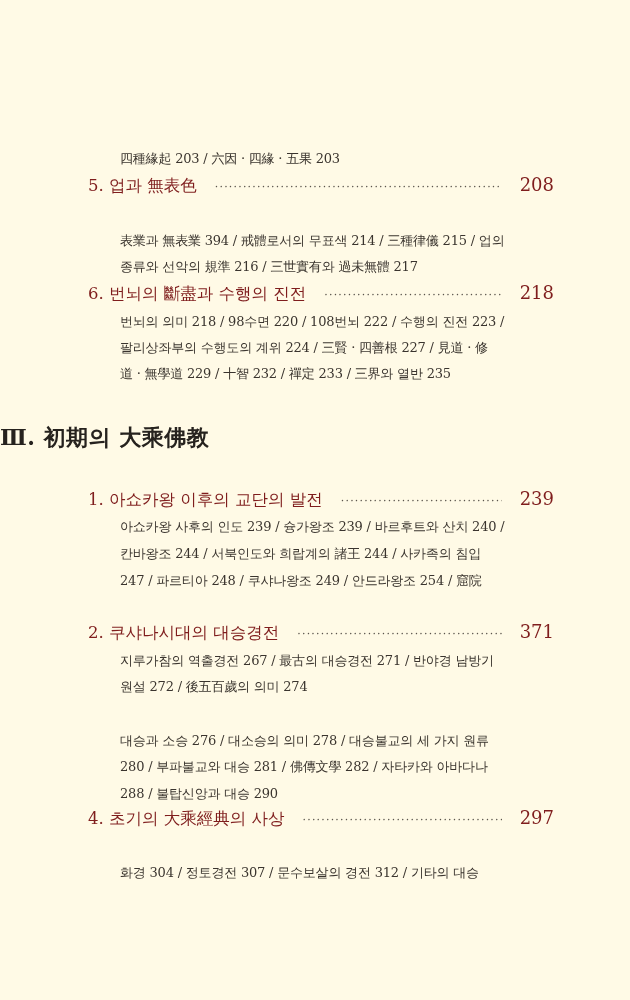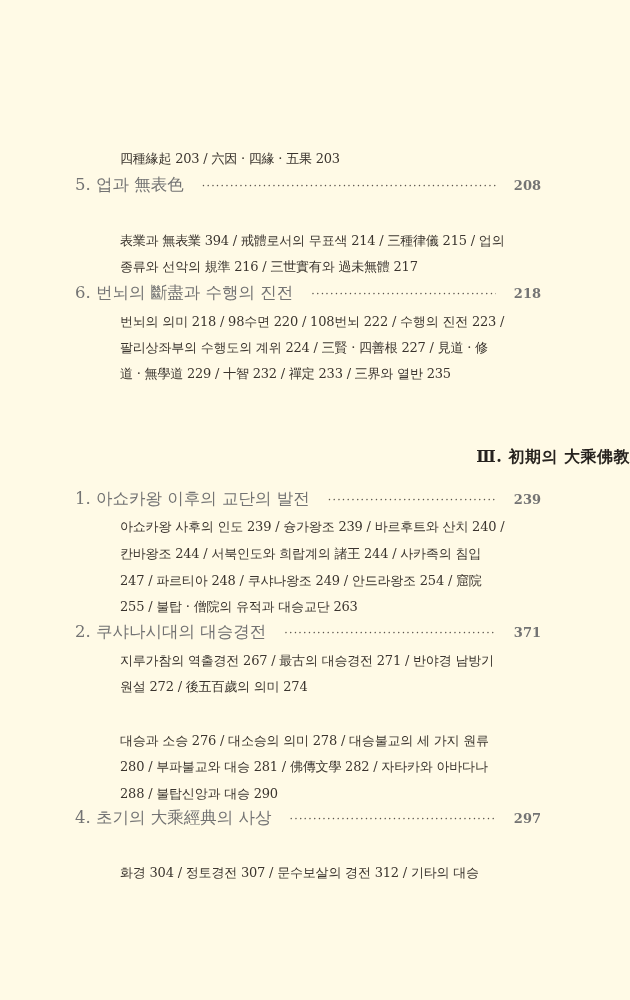--- a/index.html
+++ b/index.html
@@ -10,38 +10,37 @@
       color: #2a2622;
       position: relative;
     }
     .page { position: absolute; left: 0; top: 0; width: 630px; height: 712px; }
     .sub {
       position: absolute; left: 120px; width: 400px;
       font-size: 13px; line-height: 16px; white-space: nowrap;
       color: #3a342e; letter-spacing: -0.2px;
     }
     .head {
-      position: absolute; left: 75px; width: 466px;
+      position: absolute; left: 88px; width: 466px;
       display: flex; align-items: baseline;
-      font-size: 16.5px; line-height: 20px; color: #737373; gap: 15px;
+      font-size: 16.5px; line-height: 20px; color: #7f1d1d; gap: 15px;
     }
     .head .title { white-space: nowrap; }
     .head .dots {
       flex: 1; overflow: hidden; white-space: nowrap; margin: 0 3px;
       color: #5a544c; font-size: 11px; letter-spacing: 1.2px;
     }
     .head .dots::before {
       content: "··································································································································";
     }
-    .head .pg { font-size: 13px; white-space: nowrap; font-weight: bold; }
+    .head .pg { font-size: 18px; white-space: nowrap; }
     .part {
-      position: absolute; left: 0; width: 630px; text-align: right;
-      font-size: 16px; line-height: 22px; color: #26221e; font-weight: bold;
+      position: absolute; left: 0; width: 630px; text-align: left;
+      font-size: 22px; line-height: 22px; color: #26221e; font-weight: bold;
       letter-spacing: 0.5px;
-      margin-top: 20px;
     }
   </style>
 </head>
 <body>
 
 <div class="page">
 
   <div class="sub" style="top:151px">四種緣起 203 /  六因 · 四緣 · 五果 203</div>
 
   <div class="head" style="top:175px">
@@ -64,21 +63,20 @@
   <div class="part" style="top:426px">Ⅲ. 初期의 大乘佛教</div>
 
   <div class="head" style="top:489px">
     <span class="title">1. 아쇼카왕 이후의 교단의 발전</span>
     <span class="dots"></span>
     <span class="pg">239</span>
   </div>
   <div class="sub" style="top:519px">아쇼카왕 사후의 인도 239 /  슝가왕조 239 /  바르후트와 산치 240 /</div>
   <div class="sub" style="top:546px">칸바왕조 244 /  서북인도와 희랍계의 諸王 244 /  사카족의 침입</div>
   <div class="sub" style="top:573px">247 /  파르티아 248 /  쿠샤나왕조 249 /  안드라왕조 254 /  窟院</div>
-  <div class="sub" style="top:599px">255 /  불탑 · 僧院의 유적과 대승교단 263</div>
 
   <div class="head" style="top:622px">
     <span class="title">2. 쿠샤나시대의 대승경전</span>
     <span class="dots"></span>
     <span class="pg">371</span>
   </div>
   <div class="sub" style="top:653px">지루가참의 역출경전 267 /  最古의 대승경전 271 /  반야경 남방기</div>
   <div class="sub" style="top:679px">원설 272 /  後五百歲의 의미 274</div>
 
   <div class="sub" style="top:733px">대승과 소승 276 /  대소승의 의미 278 /  대승불교의 세 가지 원류</div>

